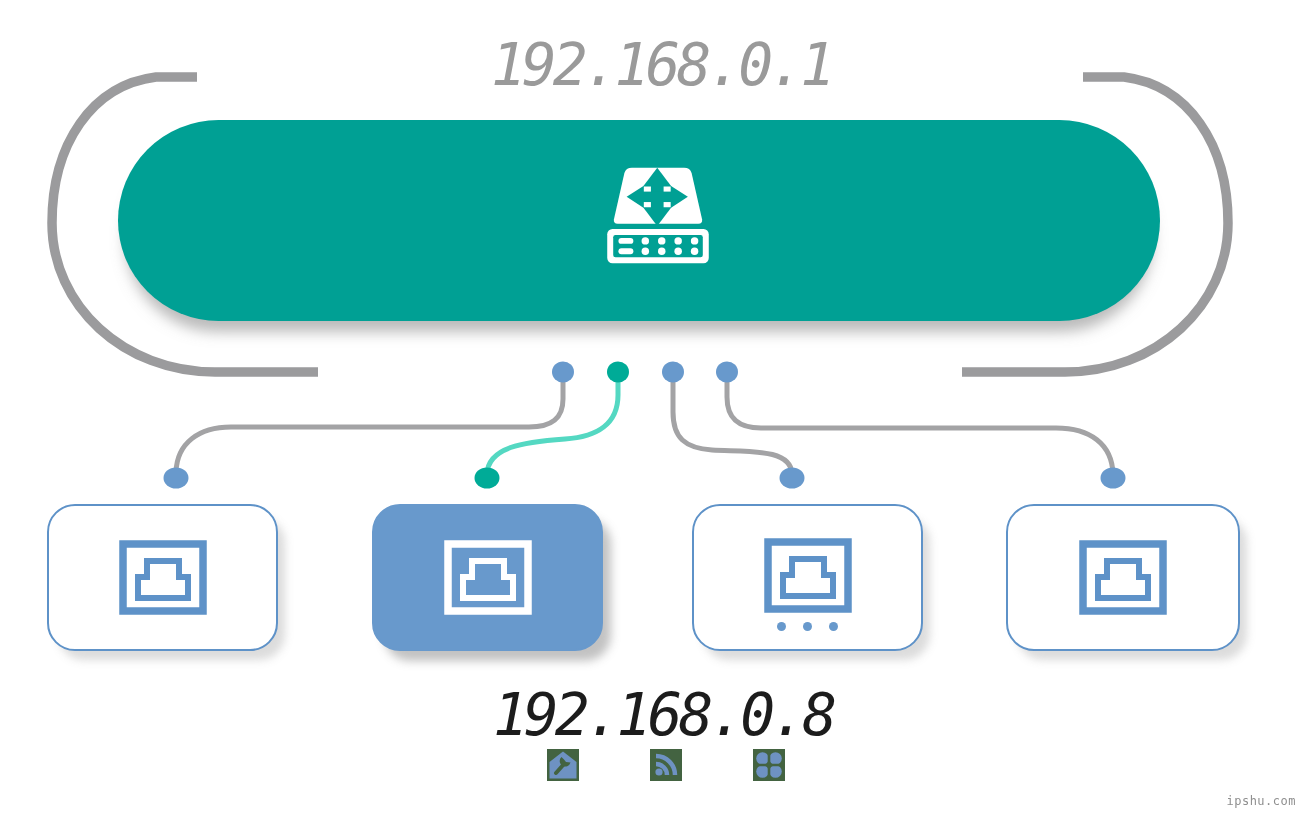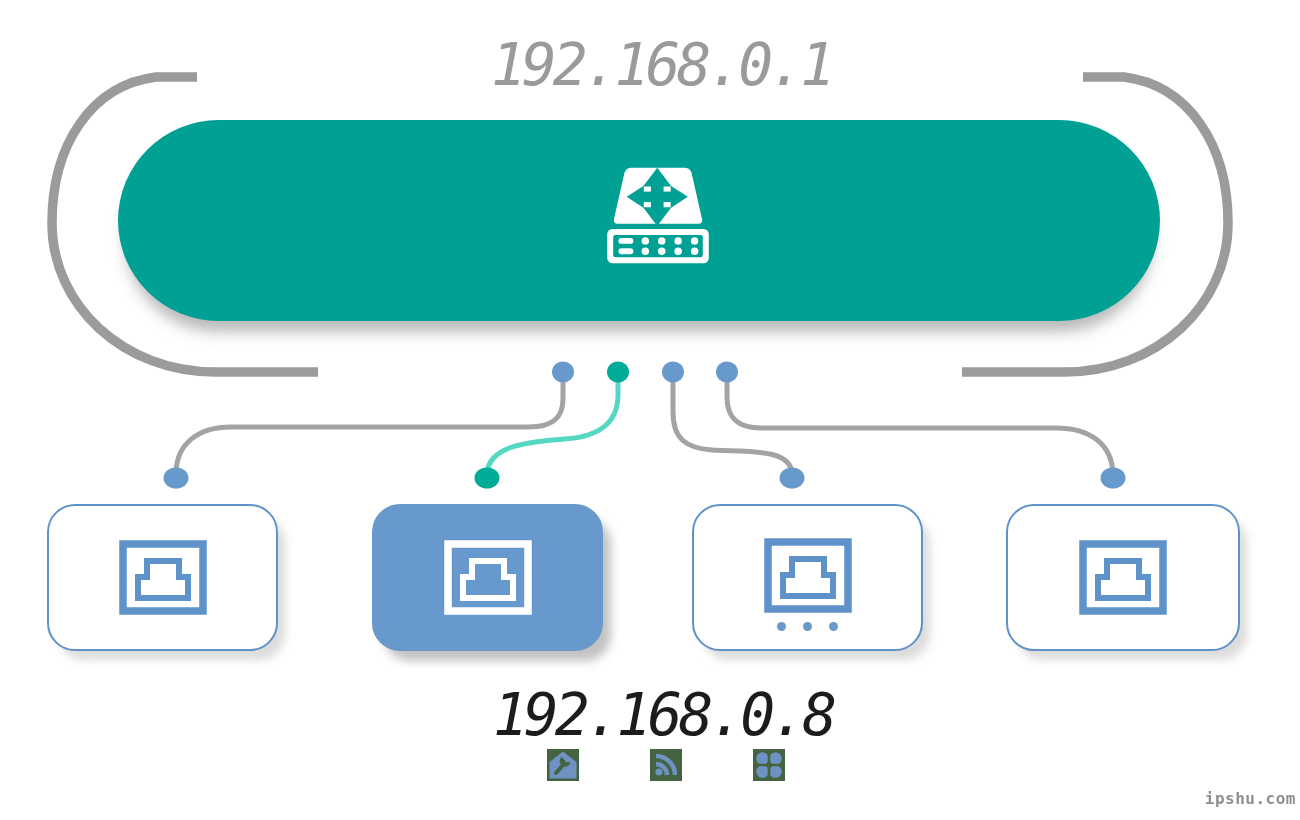--- a/index.html
+++ b/index.html
@@ -56,23 +56,22 @@
   .eth-port{ stroke:var(--blue-stroke); stroke-width:6; fill:none; }
   .active .eth-outer,.active .eth-port{ stroke:#fff; }
   .ellipsis{ display:flex; gap:17px; margin-top:9px; }
   .ellipsis span{ width:9px; height:9px; border-radius:50%; background:var(--blue-fill); display:block; }
 
   .favicons{ position:absolute; left:547px; top:749px; display:flex; gap:71px; }
   .favicon{ width:32px; height:32px; display:block; }
 
   .watermark{
     position:absolute; right:4px; bottom:12px;
-    font-size:16px; letter-spacing:0.5px; color:var(--watermark-color);
+    font-size:12px; letter-spacing:0.5px; color:var(--watermark-color);
     font-style:normal;
-    font-weight:bold;
   }
 </style>
 </head>
 <body>
 
 <div class="canvas">
 
   <div class="ip-label ip-top">192.168.0.1</div>
 
   <svg class="overlay" width="1300" height="820" viewBox="0 0 1300 820">

